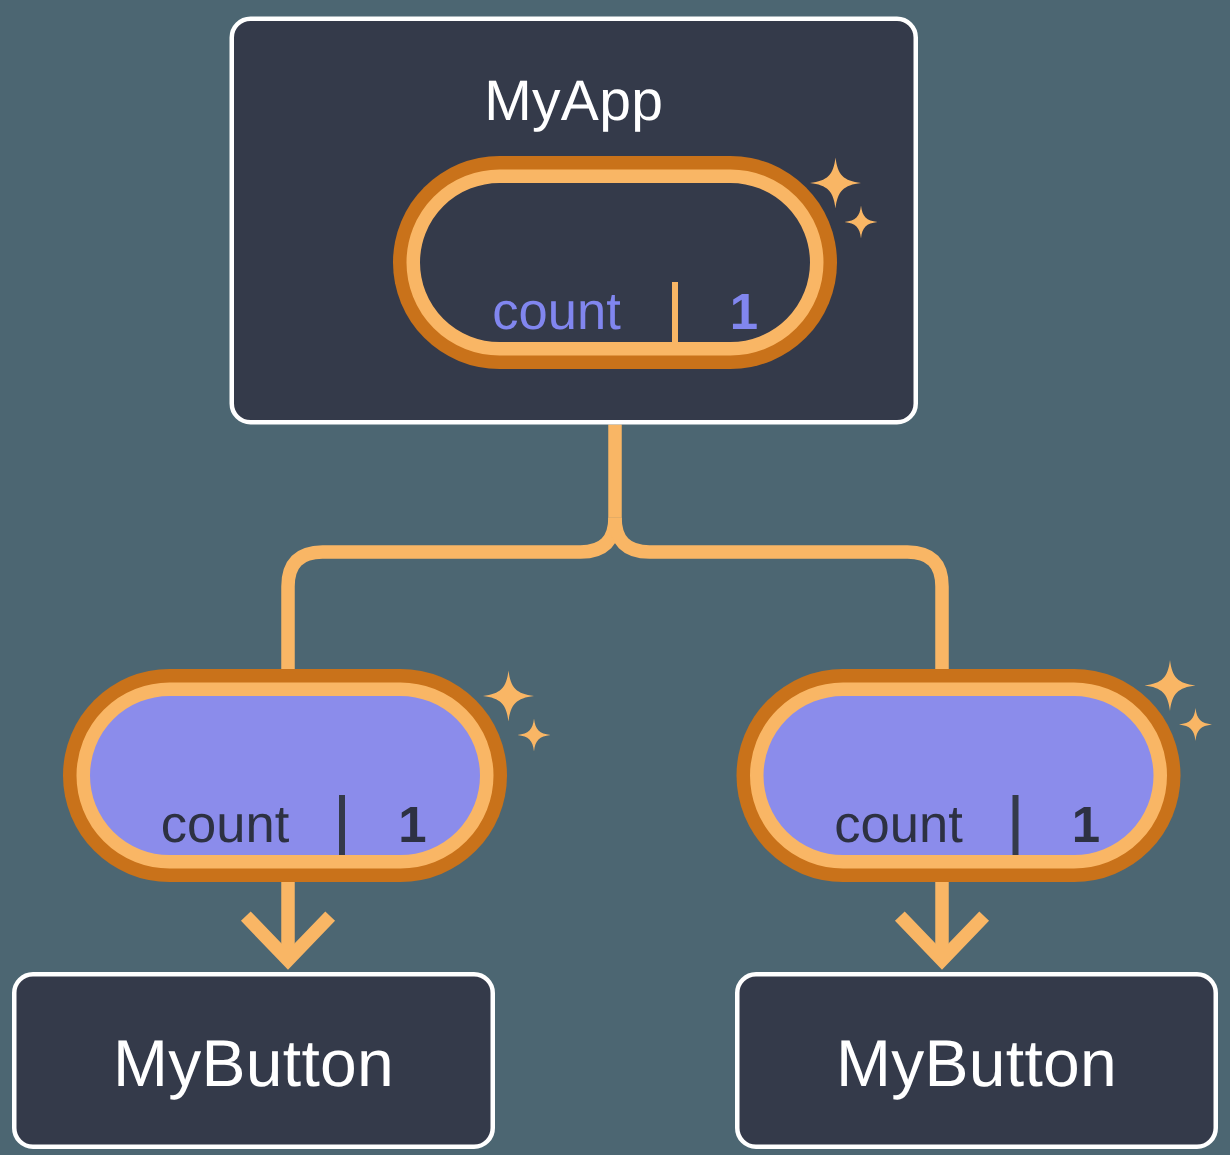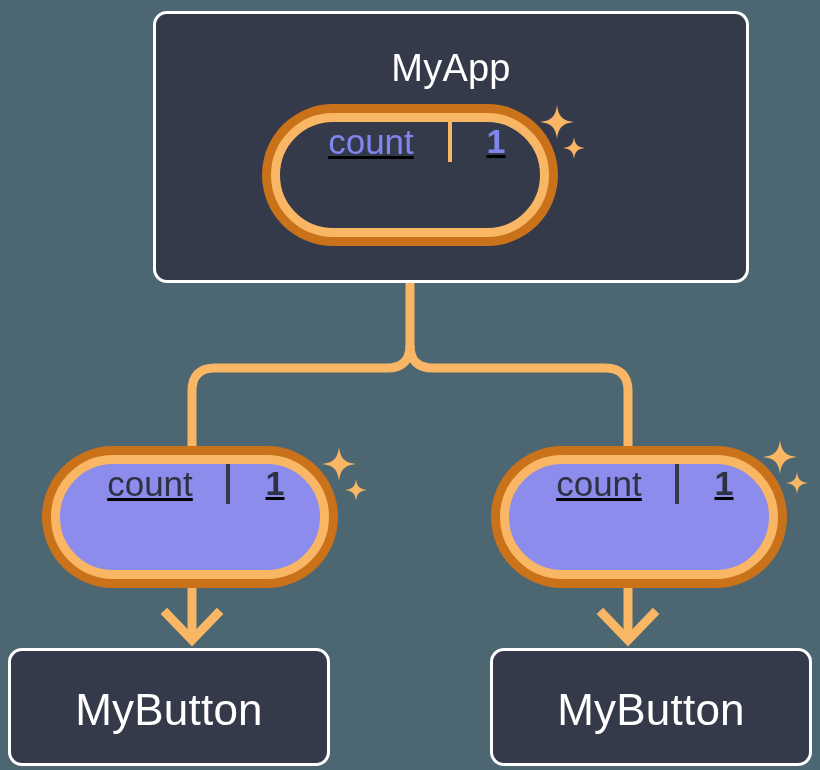--- a/index.html
+++ b/index.html
@@ -44,21 +44,21 @@
     width: 100%;
     text-align: center;
     color: #ffffff;
     font-weight: 400;
     letter-spacing: 0.2px;
   }
 
   #card-myapp {
     left: 153px;
     top: 11px;
-    width: 596px;
+    width: 459px;
     height: 272px;
   }
   #card-myapp .comp-title {
     top: 33px;
     font-size: 38px;
   }
 
   #card-btn-left {
     left: 8px;
     top: 648px;
@@ -74,27 +74,26 @@
   .btn-card .comp-title {
     top: 34px;
     font-size: 44px;
   }
 
   
   .capsule {
     position: absolute;
     box-sizing: border-box;
     display: flex;
-    align-items: flex-start;
+    align-items: flex-end;
     border-radius: 999px;
     
     border: 9px solid #f9b665;
     box-shadow: 0 0 0 9px #c9721a;
     background: transparent;
-    text-decoration: underline;
   }
   .cap-key, .cap-val {
     display: flex;
     align-items: center;
     justify-content: center;
     box-sizing: border-box;
     font-weight: 400;
   }
   .cap-key {
     flex: 0 0 auto;

